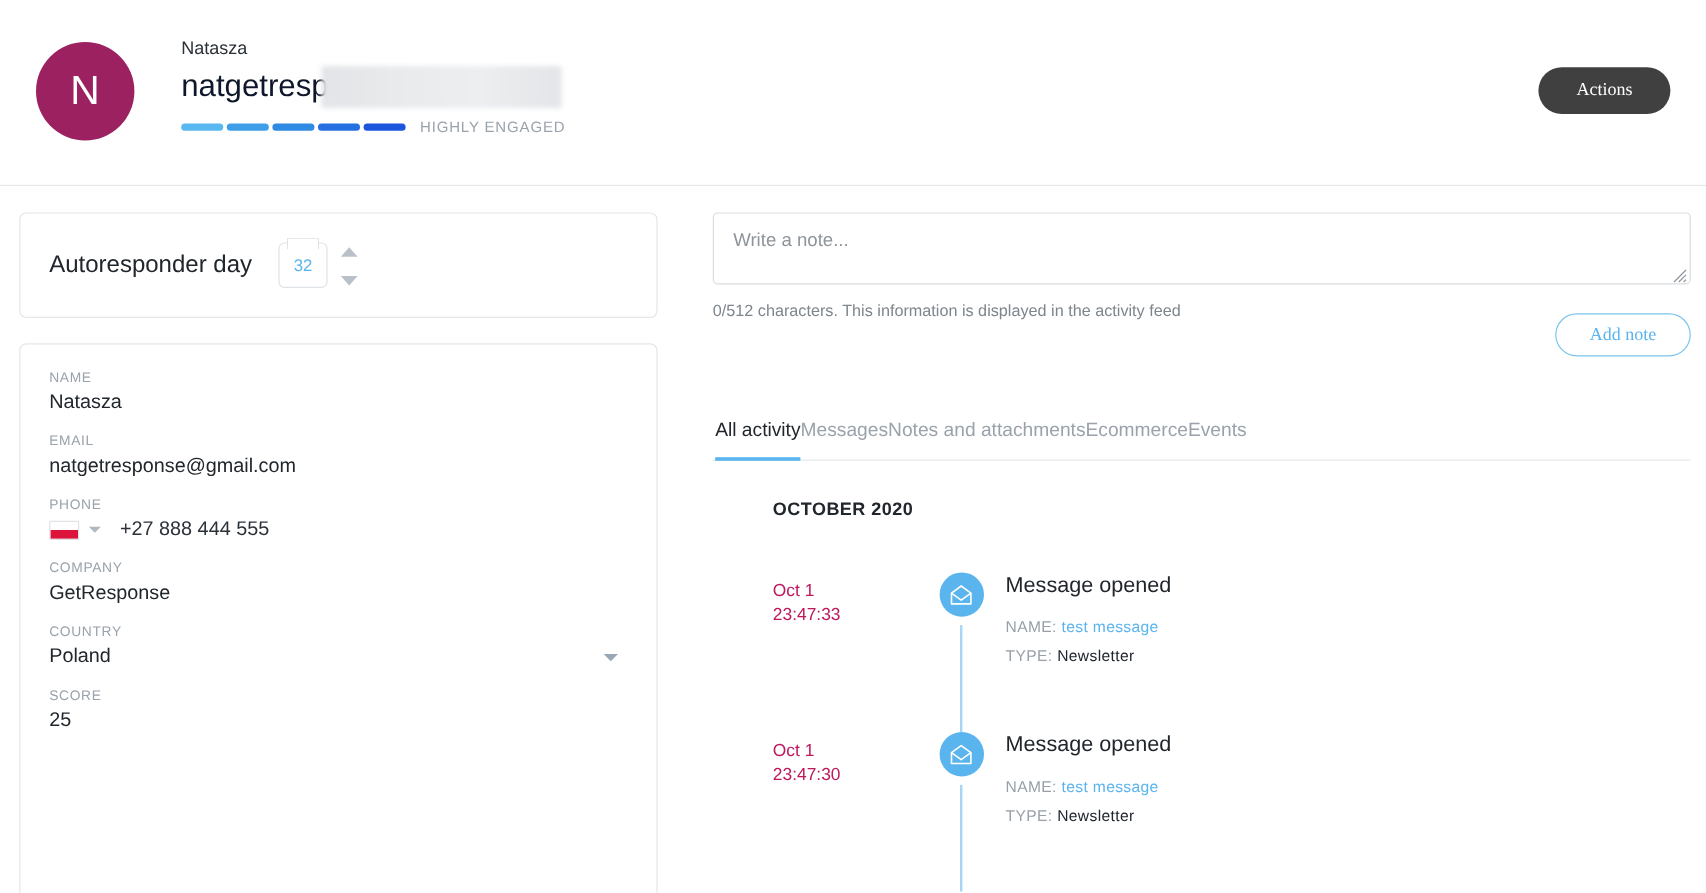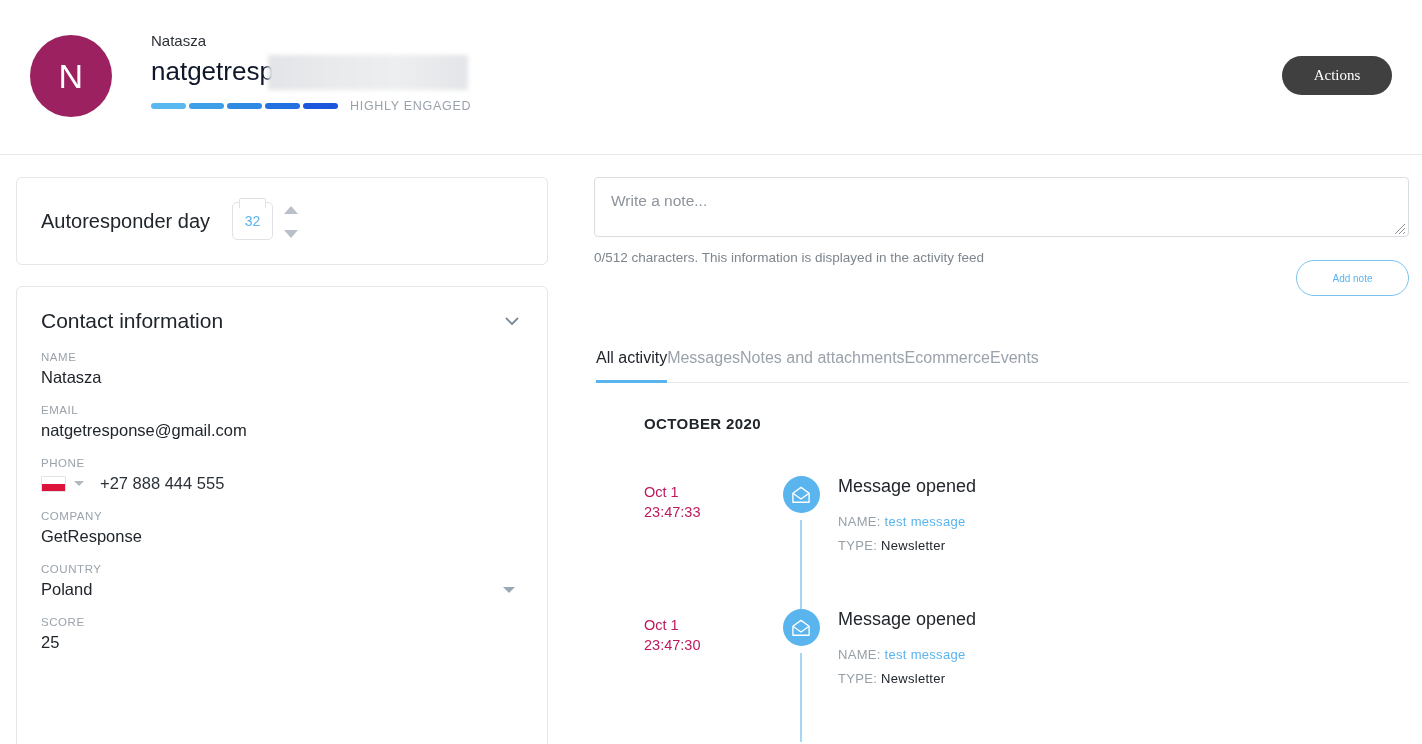--- a/index.html
+++ b/index.html
@@ -205,22 +205,22 @@
     display: flex; align-items: flex-start; justify-content: space-between;
     margin-top: 9px;
   }
   .note-hint { font-size: 13.5px; color: #7d858d; }
   .add-note-btn {
     width: 113px; height: 36px;
     border-radius: 19px;
     border: 1px solid #79c3ef;
     background: #fff;
     color: #5ab4ee;
-    font-size: 10px;
-    font-family: Liberation Sans, sans-serif;
+    font-size: 15px;
+    font-family: Liberation Serif, serif;
     cursor: pointer;
     margin-top: 10px;
   }
 
   
   .tabs {
     display: flex; align-items: flex-end;
     margin-top: 53px;
     border-bottom: 1px solid #e6e8ea;
     padding-left: 2px;
@@ -308,28 +308,20 @@
       <div class="ar-spinbox">
         <div class="ar-box">32</div>
         <div class="ar-arrows">
           <span class="tri-up"></span>
           <span class="tri-dn"></span>
         </div>
       </div>
     </div>
 
     <div class="card card-contact">
-      <div class="contact-head">
-        <div class="contact-title">Contact information</div>
-        <div class="chev">
-          <svg width="20" height="20" viewBox="0 0 20 20" fill="none">
-            <path d="M4.5 7.5 L10 13 L15.5 7.5" stroke="#7d8a98" stroke-width="1.8" fill="none" stroke-linecap="round" stroke-linejoin="round"></path>
-          </svg>
-        </div>
-      </div>
 
       <div class="field">
         <div class="field-label">NAME</div>
         <div class="field-value">Natasza</div>
       </div>
 
       <div class="field">
         <div class="field-label">EMAIL</div>
         <div class="field-value">natgetresponse@gmail.com</div>
       </div>

